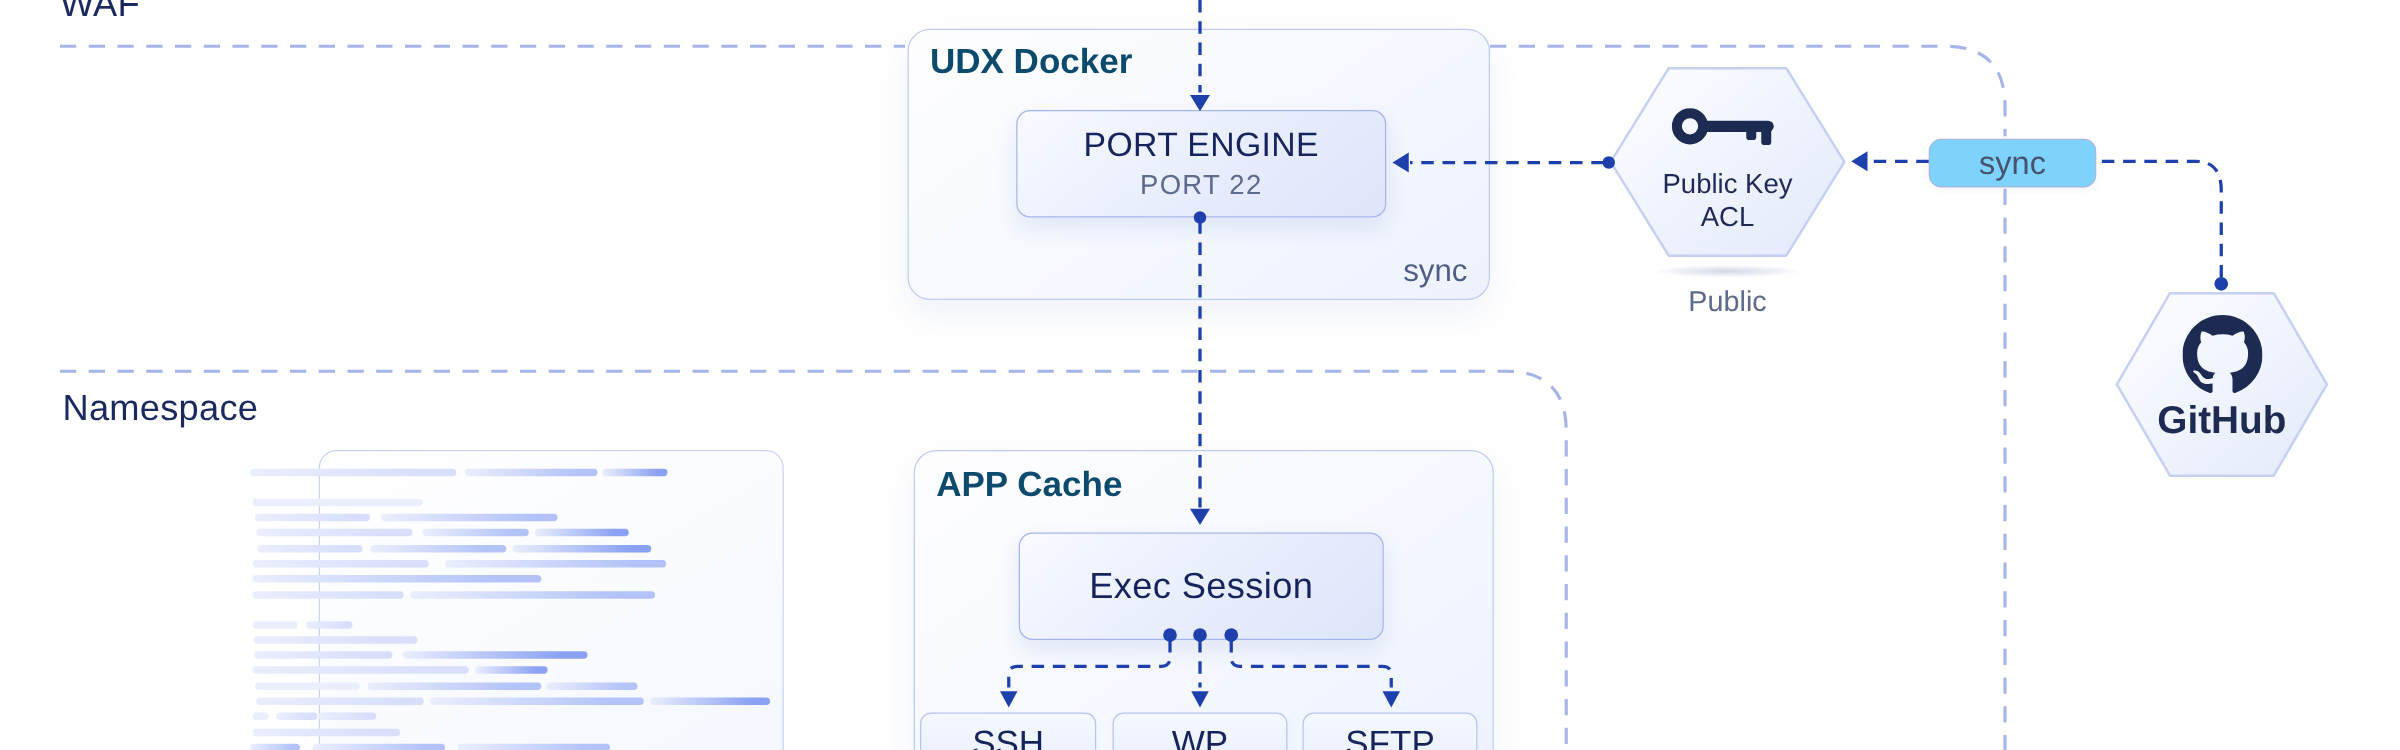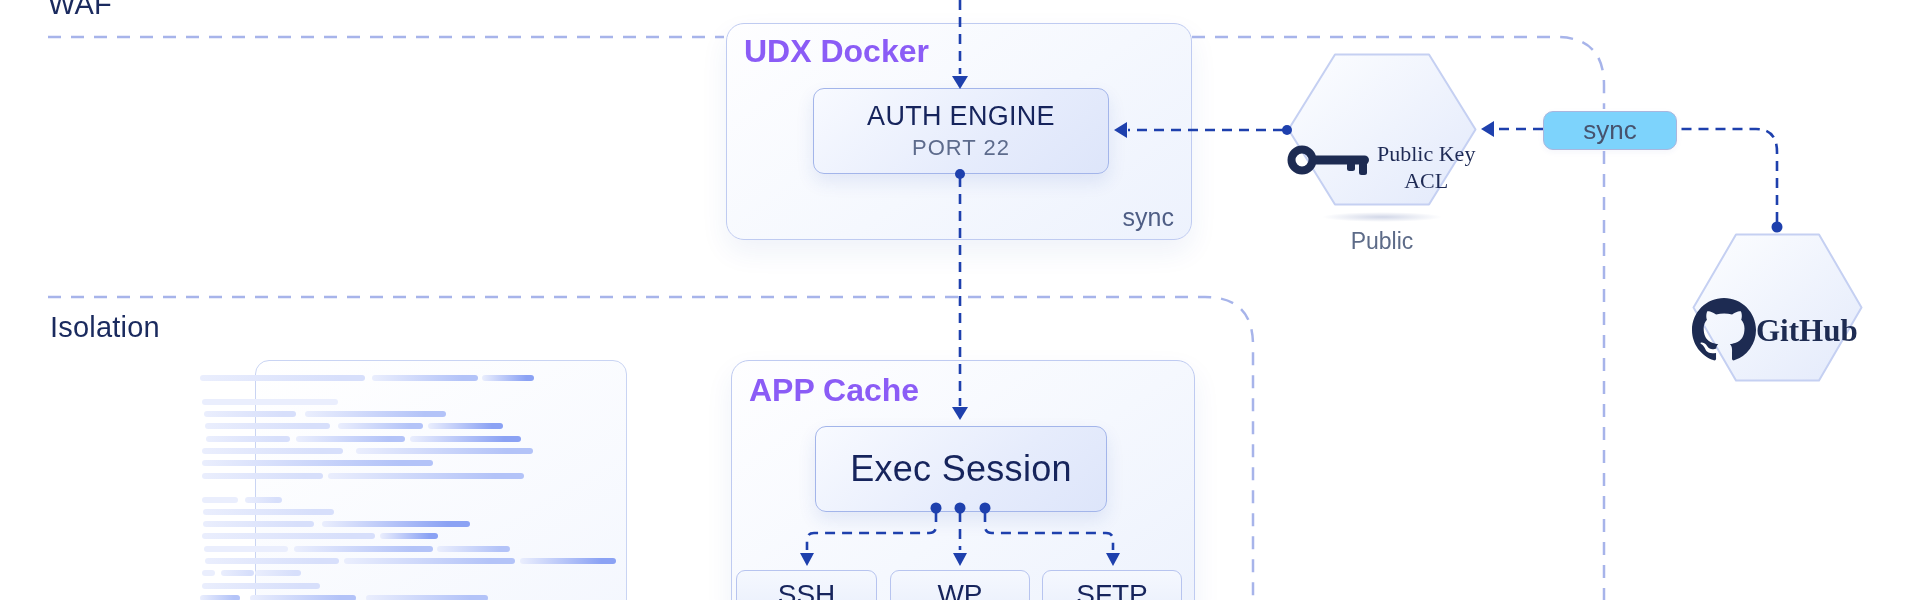--- a/index.html
+++ b/index.html
@@ -7,21 +7,21 @@
          font-family:"Liberation Sans", sans-serif;}
   .abs{position:absolute;}
 
   
   .zone-label{position:absolute;color:#1a2a5e;font-size:29px;font-weight:500;letter-spacing:.2px;z-index:5;}
 
   
   .card{position:absolute;border:1.5px solid #bfcbf1;border-radius:18px;
         background:linear-gradient(145deg,#fefeff 0%,#f5f8fe 55%,#edf2fd 100%);
         box-shadow:0 12px 28px rgba(30,64,175,.07);z-index:8;}
-  .card-title{position:absolute;color:#8b5cf6;font-size:32px;font-weight:600;z-index:9;}
+  .card-title{position:absolute;color:#0c4a6e;font-size:28px;font-weight:600;z-index:9;}
   .card-corner{position:absolute;color:#4f5e85;font-size:25px;z-index:9;}
 
   
   .node{position:absolute;border:1.5px solid #a3b5ea;border-radius:11px;
         background:linear-gradient(140deg,#f8faff 0%,#e6ecfc 60%,#dde5fa 100%);
         box-shadow:0 8px 18px rgba(30,64,175,.10);z-index:10;
         display:flex;flex-direction:column;align-items:center;justify-content:center;}
   .node-title{color:#16245c;font-size:27px;font-weight:500;letter-spacing:.3px;}
   .node-sub{color:#5d6b8c;font-size:22px;letter-spacing:1px;margin-top:3px;}
 
@@ -34,41 +34,41 @@
   
   .code-card{position:absolute;left:255px;top:360px;width:370px;height:260px;
              border:1.5px solid #c9d4f3;border-radius:14px;
              background:linear-gradient(150deg,#ffffff 0%,#f4f7fe 100%);z-index:6;}
   #pills{position:absolute;left:0;top:0;width:1920px;height:600px;z-index:12;pointer-events:none;}
   .pill{position:absolute;height:6px;border-radius:3px;}
 
   
   .hexwrap{position:absolute;z-index:10;}
   .hex-content{position:absolute;left:0;top:0;width:100%;height:100%;display:flex;
-               flex-direction:row;align-items:center;z-index:11;font-family:Liberation Serif, serif;}
+               flex-direction:column;align-items:center;z-index:11;}
   .hex-label{color:#1e2a55;font-size:22px;line-height:27px;text-align:center;font-weight:500;}
   .hex-caption{position:absolute;color:#5d6b88;font-size:23px;text-align:center;z-index:10;}
   .hex-shadow{position:absolute;width:120px;height:10px;border-radius:50%;
               background:radial-gradient(closest-side,rgba(90,110,170,.28),rgba(90,110,170,0));z-index:4;}
   .gh-label{color:#1d2b52;font-size:31px;font-weight:700;margin-top:2px;}
 
   
   .chip{position:absolute;border:1.5px solid #a9b6dd;border-radius:10px;background:#7dd3fc;
         display:flex;align-items:center;justify-content:center;z-index:15;
         color:#47536e;font-size:26px;box-shadow:0 2px 6px rgba(30,64,175,.05);}
 
   svg.layer{position:absolute;left:0;top:0;z-index:30;pointer-events:none;}
 </style>
 </head>
 <body>
 
 <div class="stage">
 
   <div class="zone-label abs" style="left:48px;top:-12px;">WAF</div>
-  <div class="zone-label abs" style="left:50px;top:311px;">Isolation</div>
+  <div class="zone-label abs" style="left:50px;top:311px;">Namespace</div>
 
   <div class="code-card"></div>
   <div id="pills">
       <div class="pill" style="left: 200px; top: 375px; width: 165px; background: linear-gradient(90deg, rgb(234, 238, 253) 0%, rgb(215, 223, 251) 85%);"></div>
       <div class="pill" style="left: 372px; top: 375px; width: 106px; background: linear-gradient(90deg, rgb(234, 238, 253) 0%, rgb(179, 195, 248) 85%);"></div>
       <div class="pill" style="left: 482px; top: 375px; width: 52px; background: linear-gradient(90deg, rgb(234, 238, 253) 0%, rgb(139, 162, 244) 85%);"></div>
       <div class="pill" style="left: 202px; top: 399px; width: 136px; background: linear-gradient(90deg, rgb(234, 238, 253) 0%, rgb(234, 238, 253) 85%);"></div>
       <div class="pill" style="left: 204px; top: 411px; width: 92px; background: linear-gradient(90deg, rgb(234, 238, 253) 0%, rgb(215, 223, 251) 85%);"></div>
       <div class="pill" style="left: 305px; top: 411px; width: 141px; background: linear-gradient(90deg, rgb(234, 238, 253) 0%, rgb(179, 195, 248) 85%);"></div>
       <div class="pill" style="left: 205px; top: 423px; width: 125px; background: linear-gradient(90deg, rgb(234, 238, 253) 0%, rgb(215, 223, 251) 85%);"></div>
@@ -102,29 +102,29 @@
       <div class="pill" style="left: 200px; top: 595px; width: 40px; background: linear-gradient(90deg, rgb(234, 238, 253) 0%, rgb(179, 195, 248) 85%);"></div>
       <div class="pill" style="left: 250px; top: 595px; width: 106px; background: linear-gradient(90deg, rgb(234, 238, 253) 0%, rgb(179, 195, 248) 85%);"></div>
       <div class="pill" style="left: 366px; top: 595px; width: 122px; background: linear-gradient(90deg, rgb(234, 238, 253) 0%, rgb(179, 195, 248) 85%);"></div>
     </div>
 
   <div class="card" style="left:726px;top:23px;width:464px;height:215px;"></div>
   <div class="card-title" style="left:744px;top:33px;">UDX Docker</div>
   <div class="card-corner" style="left:1050px;top:203px;width:124px;text-align:right;">sync</div>
 
   <div class="node" style="left:813px;top:88px;width:294px;height:84px;">
-    <div class="node-title">AUTH ENGINE</div>
+    <div class="node-title">PORT ENGINE</div>
     <div class="node-sub">PORT 22</div>
   </div>
 
   <div class="card" style="left:731px;top:360px;width:462px;height:260px;"></div>
   <div class="card-title" style="left:749px;top:372px;">APP Cache</div>
 
   <div class="node" style="left:815px;top:426px;width:290px;height:84px;">
-    <div class="node-title" style="font-size:36px;">Exec Session</div>
+    <div class="node-title" style="font-size:29px;">Exec Session</div>
   </div>
 
   <div class="svc" style="left:736px;width:141px;">SSH</div>
   <div class="svc" style="left:890px;width:140px;">WP</div>
   <div class="svc" style="left:1042px;width:140px;">SFTP</div>
 
   <div class="hexwrap" style="left:1287px;top:53px;width:190px;height:153px;">
     <svg width="190" height="153" viewBox="0 0 190 153">
       <defs>
         <linearGradient id="hexg1" x1="0" y1="0" x2="1" y2="1">

